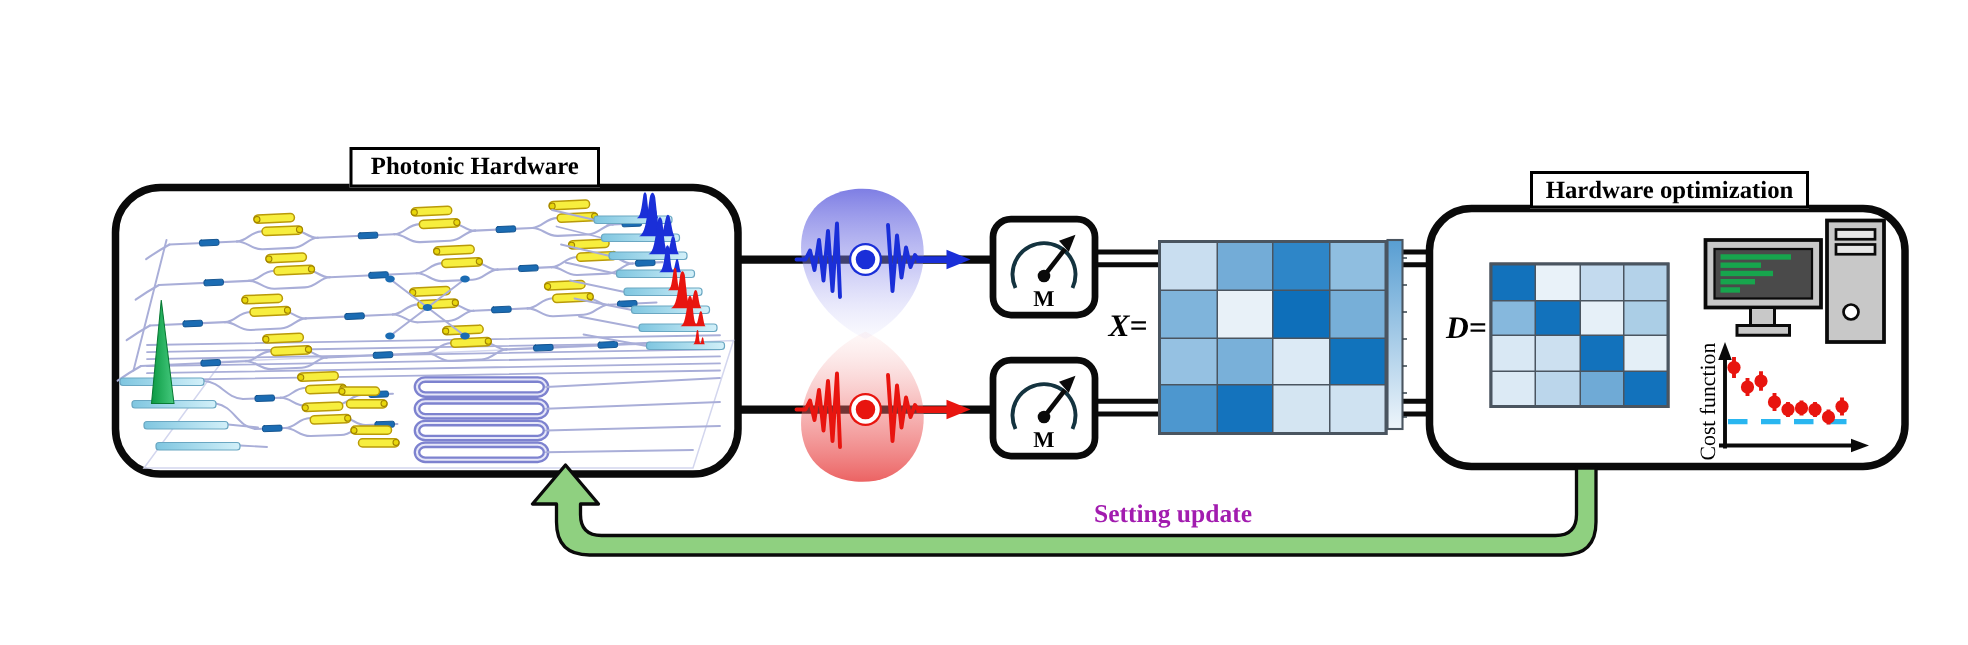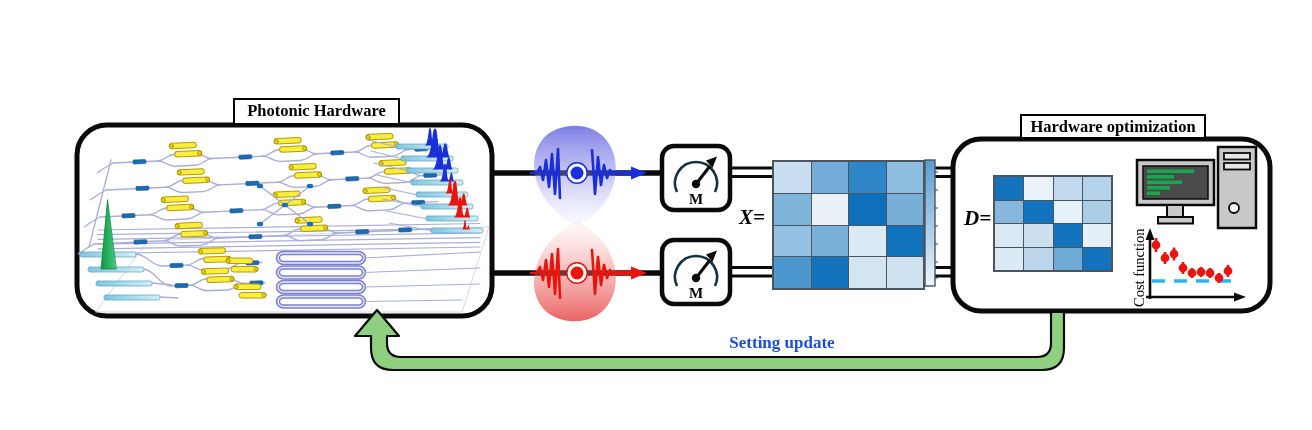--- a/index.html
+++ b/index.html
@@ -7,21 +7,21 @@
           font-family:"Liberation Serif","DejaVu Serif",serif;margin-left:10px;}
   #scene{position:absolute;left:0;top:0;}
   .titlebox{position:absolute;background:#fff;border:2.5px solid #000;text-align:center;
             font-weight:bold;font-size:16.5px;line-height:22px;color:#000;z-index:5;}
   #photonic-title{left:223px;top:98px;width:163px;height:23px;}
   #classical-title{left:1010px;top:114px;width:182px;height:21px;line-height:21px;}
   .mathlabel{position:absolute;font-weight:bold;font-style:italic;font-size:21px;color:#000;z-index:5;}
   #x-label{left:729px;top:205px;}
   #d-label{left:954px;top:206px;}
   #setting-label{position:absolute;left:672px;top:333px;width:200px;text-align:center;
-                 font-weight:bold;font-size:17px;color:#1d4ed8;z-index:5;}
+                 font-weight:bold;font-size:17px;color:#a21caf;z-index:5;}
   #cost-ylabel{position:absolute;left:1121px;top:307px;width:92px;font-size:14.5px;color:#000;
                transform:rotate(-90deg);transform-origin:0 0;white-space:nowrap;z-index:5;}
   .matrix{position:absolute;display:grid;gap:1px;background:#4a5560;border:2px solid #4a5560;z-index:4;}
   #x-matrix{left:762px;top:160px;width:149px;height:126px;
             grid-template-columns:repeat(4,1fr);grid-template-rows:repeat(4,1fr);}
   #d-matrix{left:983px;top:175px;width:116px;height:93px;
             grid-template-columns:repeat(4,1fr);grid-template-rows:repeat(4,1fr);}
   .mcell{width:100%;height:100%;}
 </style>
 </head>

